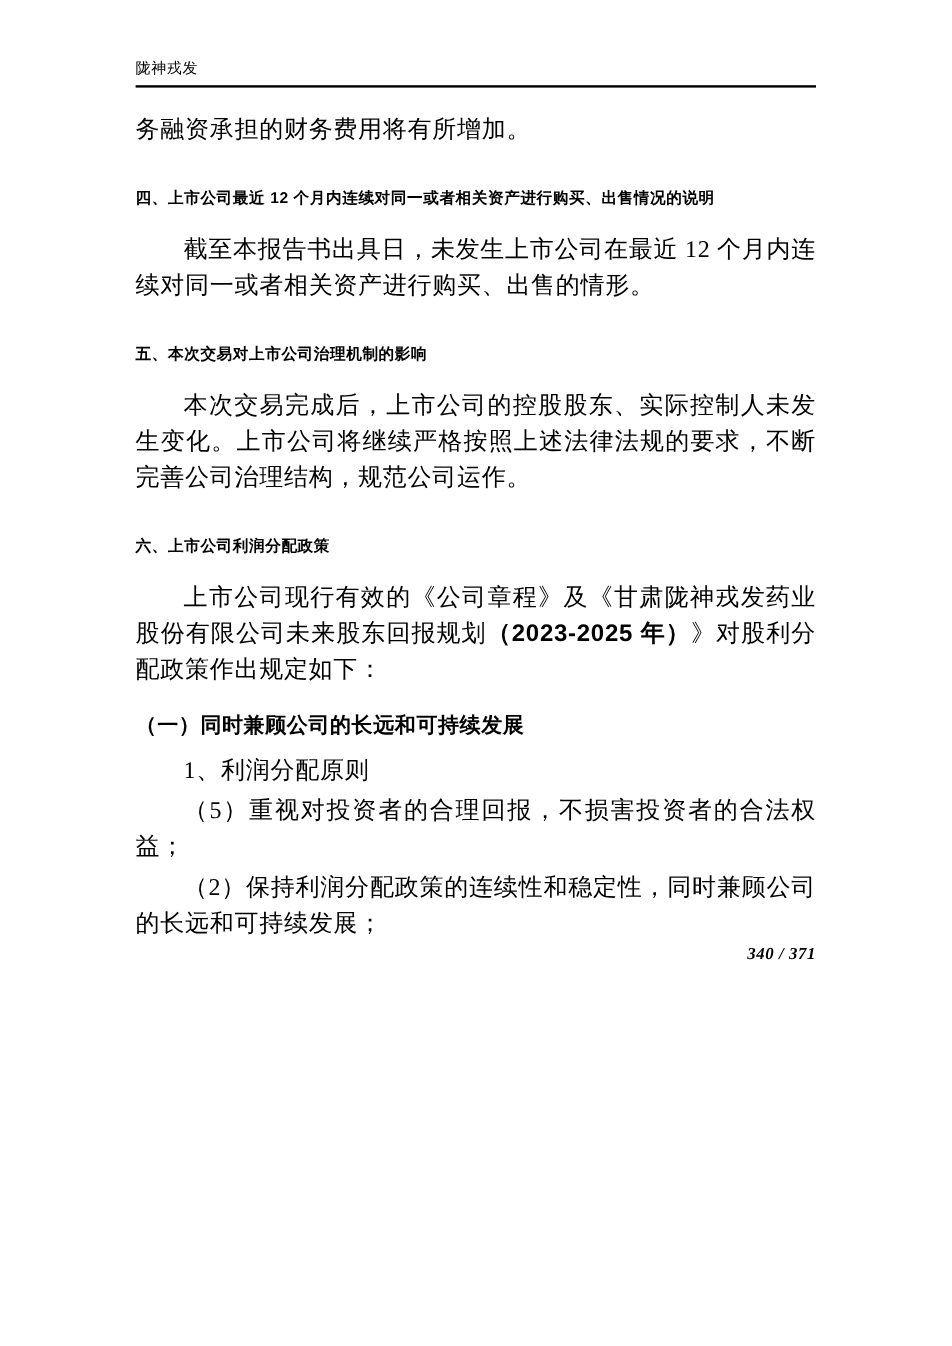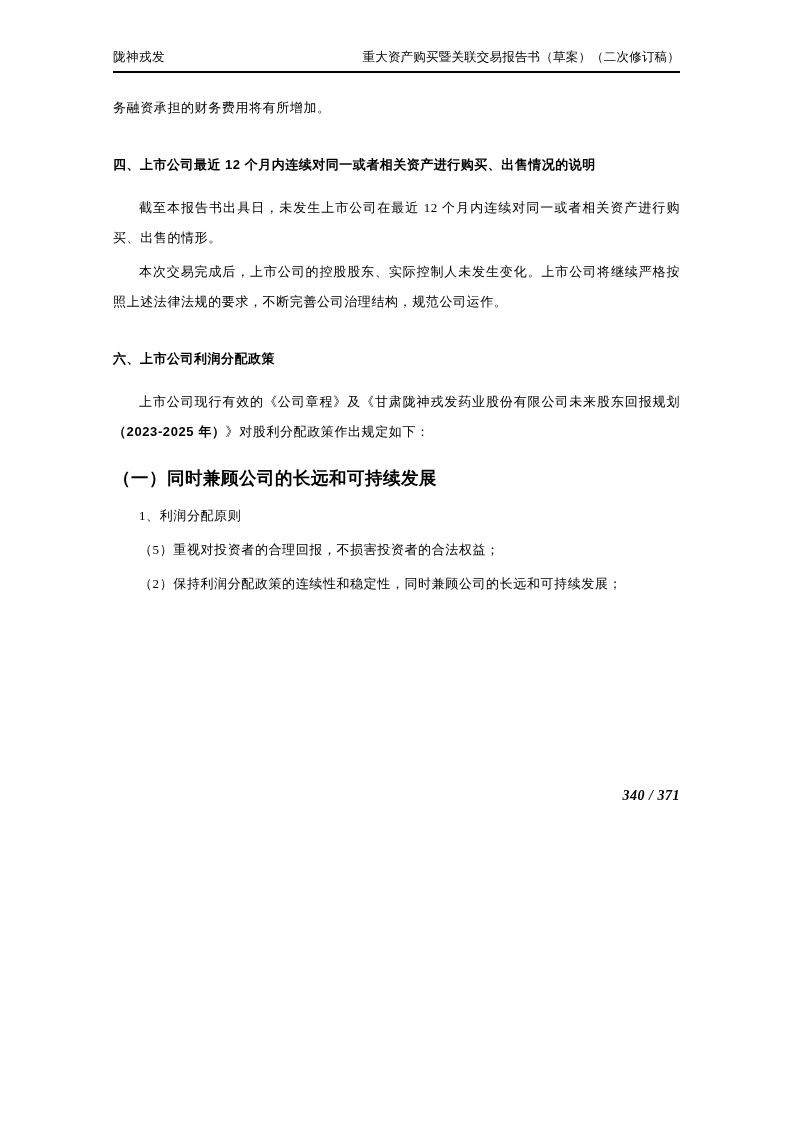--- a/index.html
+++ b/index.html
@@ -27,21 +27,21 @@
     line-height: 18px;
     padding-bottom: 5px;
     border-bottom: 2px solid #000000;
   }
   .doc-header .hdr-left { letter-spacing: 0.5px; }
   .doc-header .hdr-right { letter-spacing: 0.2px; }
 
   .doc-body { padding-top: 2px; }
 
   .para {
-    font-size: 13px;
+    font-size: 20px;
     line-height: 30px;
     margin: 4px 0;
     text-align: justify;
     text-justify: inter-ideograph;
     text-indent: 2em;
     letter-spacing: 0.6px;
     word-break: break-all;
   }
   .para.no-indent {
     text-indent: 0;
@@ -79,31 +79,31 @@
     font-style: italic;
   }
 </style>
 </head>
 <body>
 
 <div class="page">
 
   <header class="doc-header">
     <span class="hdr-left">陇神戎发</span>
-    <span class="hdr-right">重大资产购买暨关联交易报告书（草案）（二次修订稿）</span>
   </header>
 
   <main class="doc-body">
 
     <p class="para no-indent">务融资承担的财务费用将有所增加。</p>
 
     <h1 class="h-section">四、上市公司最近 12 个月内连续对同一或者相关资产进行购买、出售情况的说明</h1>
 
     <p class="para">截至本报告书出具日，未发生上市公司在最近 12 个月内连续对同一或者相关资产进行购买、出售的情形。</p>
 
+    <h1 class="h-section">五、本次交易对上市公司治理机制的影响</h1>
 
 
     <p class="para">本次交易完成后，上市公司的控股股东、实际控制人未发生变化。上市公司将继续严格按照上述法律法规的要求，不断完善公司治理结构，规范公司运作。</p>
 
     <h1 class="h-section">六、上市公司利润分配政策</h1>
 
     <p class="para"><span>上市公司现行有效的《公司章程》及《甘肃陇神戎发药业股份有限公司未来股东回报规划</span><span class="bold-sans">（2023-2025 年）</span><span>》对股利分配政策作出规定如下：</span></p>
 
     <h2 class="h-sub">（一）同时兼顾公司的长远和可持续发展</h2>
 

